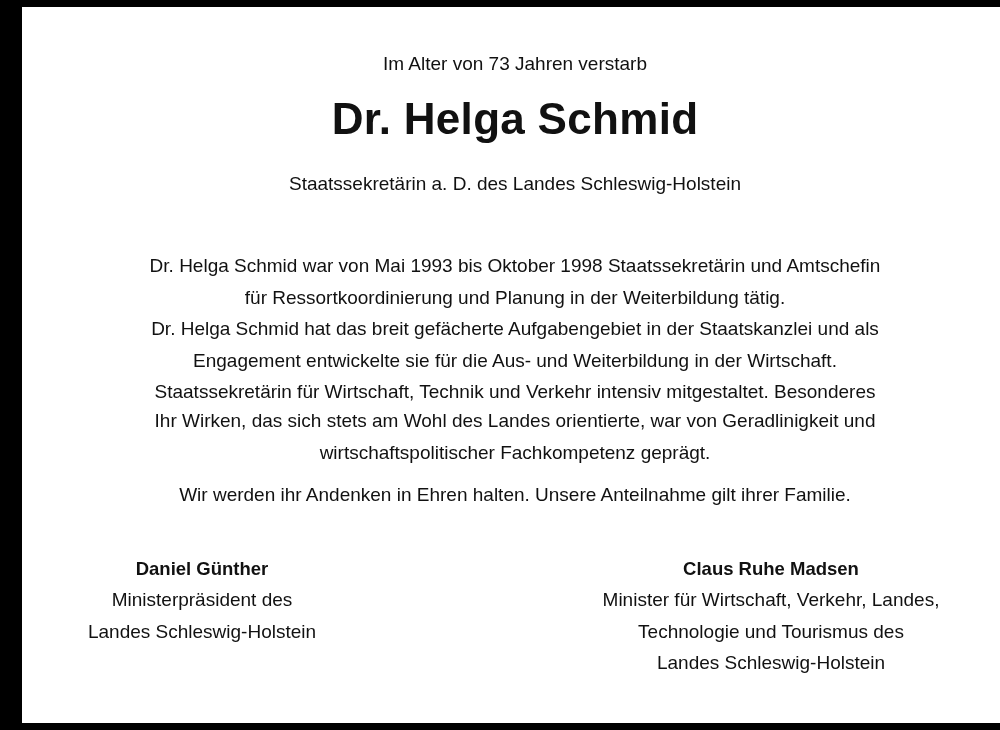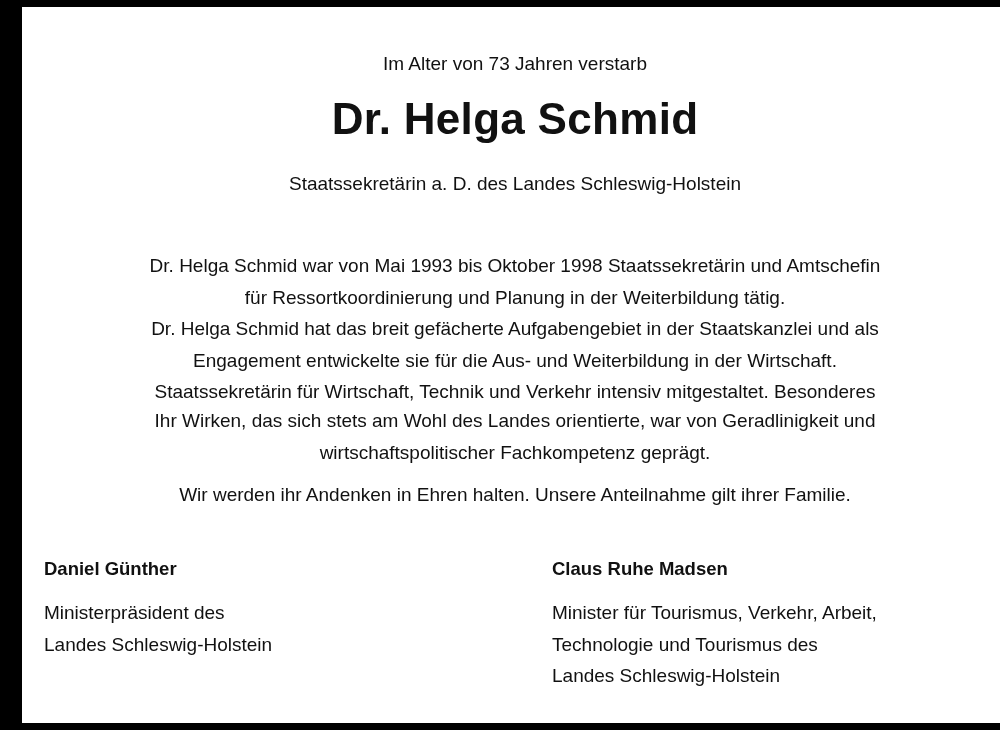--- a/index.html
+++ b/index.html
@@ -10,23 +10,23 @@
     font-family: "Liberation Sans", sans-serif;
   }
   .intro { position: absolute; left: 0; width: 986px; top: 46px; text-align: center; font-size: 19px; }
   .name { position: absolute; left: 0; width: 986px; top: 87px; text-align: center; font-size: 44px; font-weight: bold; letter-spacing: 0.3px; }
   .title { position: absolute; left: 0; width: 986px; top: 166px; text-align: center; font-size: 19px; }
   .para { position: absolute; left: 0; width: 986px; text-align: center; font-size: 19px; line-height: 31.5px; }
   .para .line { display: block; white-space: nowrap; }
   .p1 { top: 203px; margin-top: 40px; }
   .p2 { top: 398px; }
   .p3 { top: 472px; }
-  .sig { position: absolute; text-align: left; font-size: 19px; }
+  .sig { position: absolute; text-align: center; font-size: 19px; }
   .sig .signer { font-weight: bold; display: block; height: 31px; line-height: 31px; font-size: 18.5px; }
-  .sig .role { display: block; line-height: 31.5px; white-space: nowrap; margin-top: 13px; }
+  .sig .role { display: block; line-height: 31.5px; white-space: nowrap; }
   .sig-left { left: 22px; width: 316px; top: 546px; }
   .sig-right { left: 530px; width: 438px; top: 546px; }
 </style>
 </head>
 <body>
 
 <div class="frame">
   <div class="intro">Im Alter von 73 Jahren verstarb</div>
   <div class="name">Dr. Helga Schmid</div>
   <div class="title">Staatssekretärin a. D. des Landes Schleswig-Holstein</div>
@@ -52,18 +52,18 @@
     <span class="signer">Daniel Günther</span>
     <span class="role">
       <span style="display:block">Ministerpräsident des</span>
       <span style="display:block">Landes Schleswig-Holstein</span>
     </span>
   </div>
 
   <div class="sig sig-right">
     <span class="signer">Claus Ruhe Madsen</span>
     <span class="role">
-      <span style="display:block">Minister für Tourismus, Verkehr, Arbeit,</span>
+      <span style="display:block">Minister für Wirtschaft, Verkehr, Landes,</span>
       <span style="display:block">Technologie und Tourismus des</span>
       <span style="display:block">Landes Schleswig-Holstein</span>
     </span>
   </div>
 </div>
 
 </body></html>

